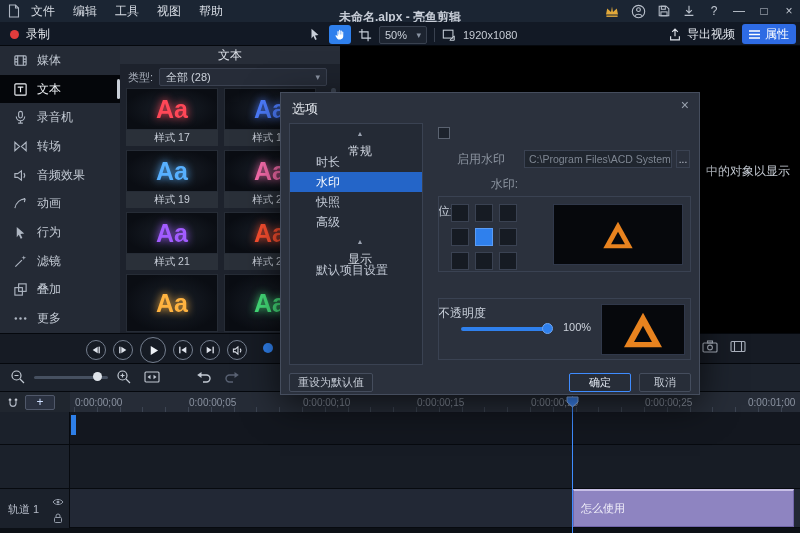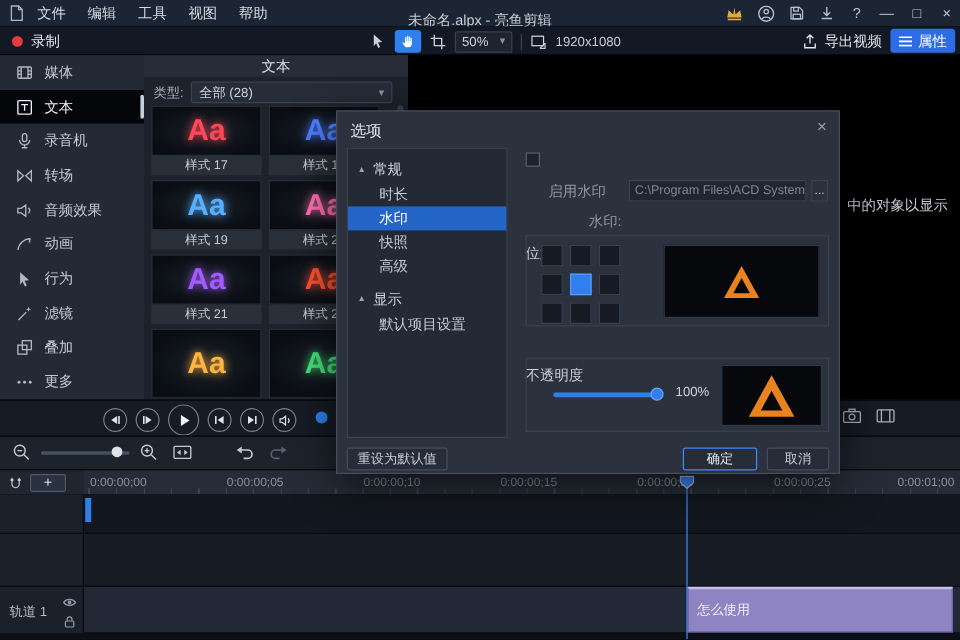--- a/index.html
+++ b/index.html
@@ -9,21 +9,21 @@
     background: #000; color: #d4d9e2;
     font-family: "Liberation Sans", "DejaVu Sans", sans-serif; font-size: 12px;
   }
   .abs { position: absolute; }
   .flex { display: flex; align-items: center; }
   svg { display: block; }
 
   
   .menubar { left:0; top:0; width:800px; height:22px; background:#1b2533; display:flex; align-items:center; padding-left:8px; }
   .menu-item { padding:0 9px; color:#d7dce4; cursor:default; }
-  .win-title { position:absolute; left:50%; top:0; transform:translateX(-50%); height:35px; display:flex; align-items:center; color:#c7cdd7; }
+  .win-title { position:absolute; left:50%; top:0; transform:translateX(-50%); height:35px; display:flex; align-items:center; color:#c7cdd7;font-weight:bold; }
   .tb-icons { position:absolute; right:4px; top:0; height:22px; display:flex; align-items:center; gap:11px; }
   .winbtn { color:#c2c8d2; font-size:12px; width:14px; text-align:center; }
 
   
   .toolbar2 { left:0; top:22px; width:800px; height:24px; background:#121925; border-bottom:1px solid #05080d; }
   .rec-dot { width:9px; height:9px; border-radius:50%; background:#e23c3c; }
   .tool-center { position:absolute; left:308px; top:25px; height:19px; display:flex; align-items:center; gap:7px; }
   .hand-btn { width:22px; height:19px; background:#2f80ed; border-radius:3px; display:flex; align-items:center; justify-content:center; }
   .zoom-box { width:48px; height:18px; background:#1d2430; border:1px solid #39414f; border-radius:2px; display:flex; align-items:center; justify-content:space-between; padding:0 5px; font-size:11px; color:#cdd3dc; }
   .vdiv { width:1px; height:14px; background:#39414f; }
@@ -87,21 +87,21 @@
   .clip { position:absolute; left:573px; top:77px; width:221px; height:38px; background:#8e84c1; border:1px solid #6f64a8; border-top:2px solid #c7bfe6; display:flex; align-items:center; padding-left:7px; color:#f2f0fa; font-size:11px; }
   .trk-name { position:absolute; left:8px; top:90px; color:#b6bcc8; font-size:11px; }
   .playhead-line { left:572px; top:396px; width:1px; height:137px; background:#3f8cff; z-index:20; }
   .playhead-marker { left:566px; top:396px; z-index:21; }
 
   
   .modal { left:280px; top:92px; width:420px; height:303px; background:#2b313d; border:1px solid #454d5d; box-shadow:0 10px 34px rgba(0,0,0,.65); z-index:50; }
   .modal-title { position:absolute; left:11px; top:7px; color:#e2e6ec; font-size:13px; }
   .modal-close { position:absolute; right:10px; top:4px; color:#9aa2ae; font-size:14px; }
   .dlg-nav { position:absolute; left:8px; top:30px; width:134px; height:242px; background:#242a35; border:1px solid #3a4252; padding-top:6px; }
-  .nav-group { height:22px; display:flex; align-items:center; gap:6px; padding-left:8px; color:#cdd3dd; }
+  .nav-group { height:22px; display:flex; align-items:center; gap:6px; padding-left:8px; color:#cdd3dd;flex-direction:column; }
   .nav-group .tri { font-size:7px; color:#9aa2b0; }
   .nav-item { height:20px; display:flex; align-items:center; padding-left:26px; color:#c3cad6; cursor:default; }
   .nav-item.selected { background:#2465c8; color:#fff; }
   .dlg-label { color:#8e96a2; font-size:12px;margin-top:24px; }
   .dlg-label.bright { color:#c9d0da; }
   .checkbox { width:12px; height:12px; background:#1d232d; border:1px solid #5a6270; }
   .path-input { position:absolute; left:243px; top:57px; width:148px; height:18px; background:#20262f; border:1px solid #3a4252; color:#7e8692; font-size:10.5px; line-height:16px; padding:0 4px; white-space:nowrap; overflow:hidden; }
   .browse-btn { position:absolute; left:395px; top:57px; width:14px; height:18px; background:#2a303c; border:1px solid #3a4252; color:#c3cad4; font-size:10px; display:flex; align-items:center; justify-content:center; }
   .groupbox { position:absolute; border:1px solid #3a4252; }
   .pos-grid { position:absolute; left:12px; top:7px; display:grid; grid-template-columns:repeat(3,18px); grid-template-rows:repeat(3,18px); gap:6px; }

